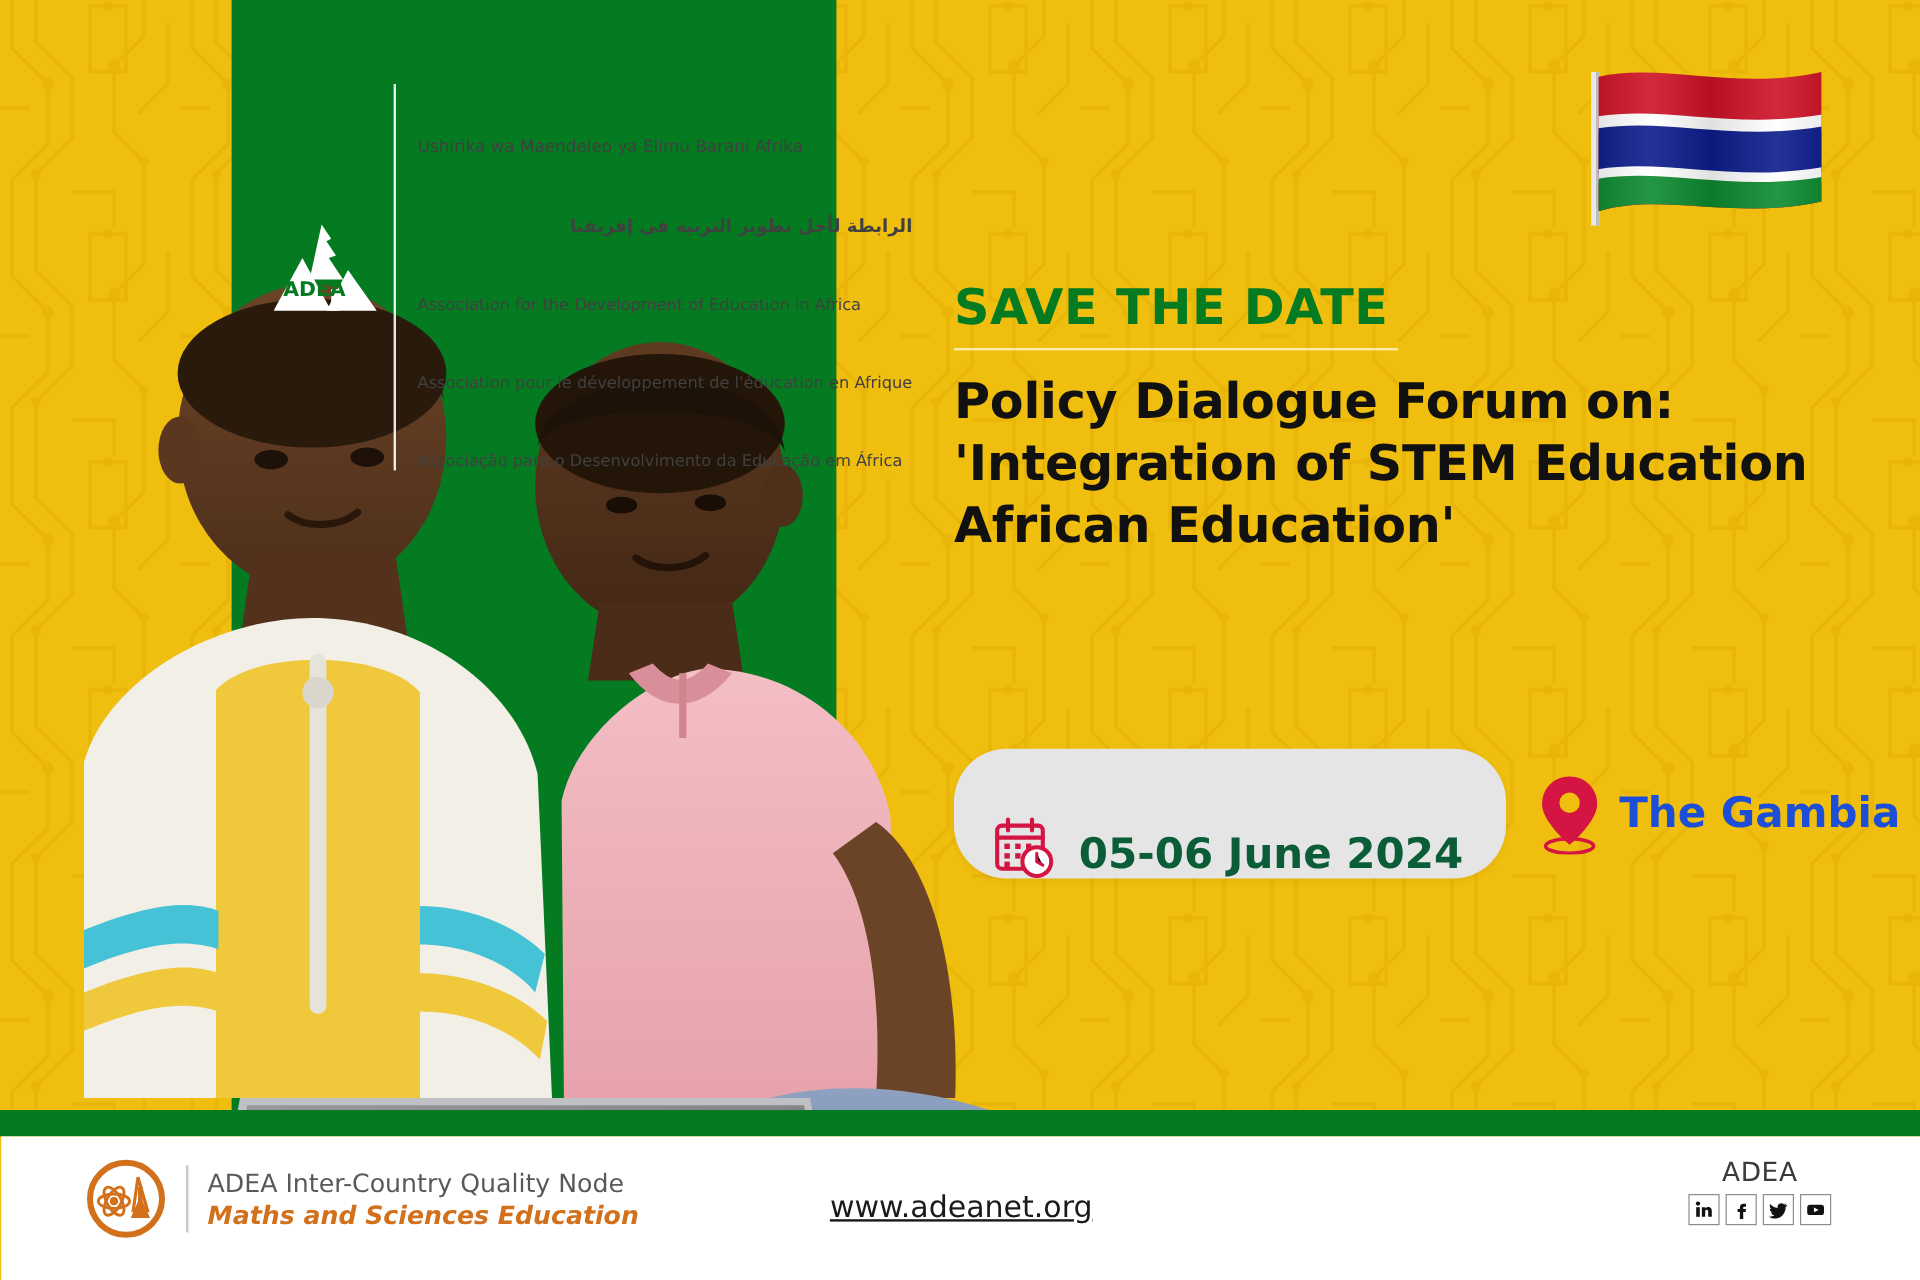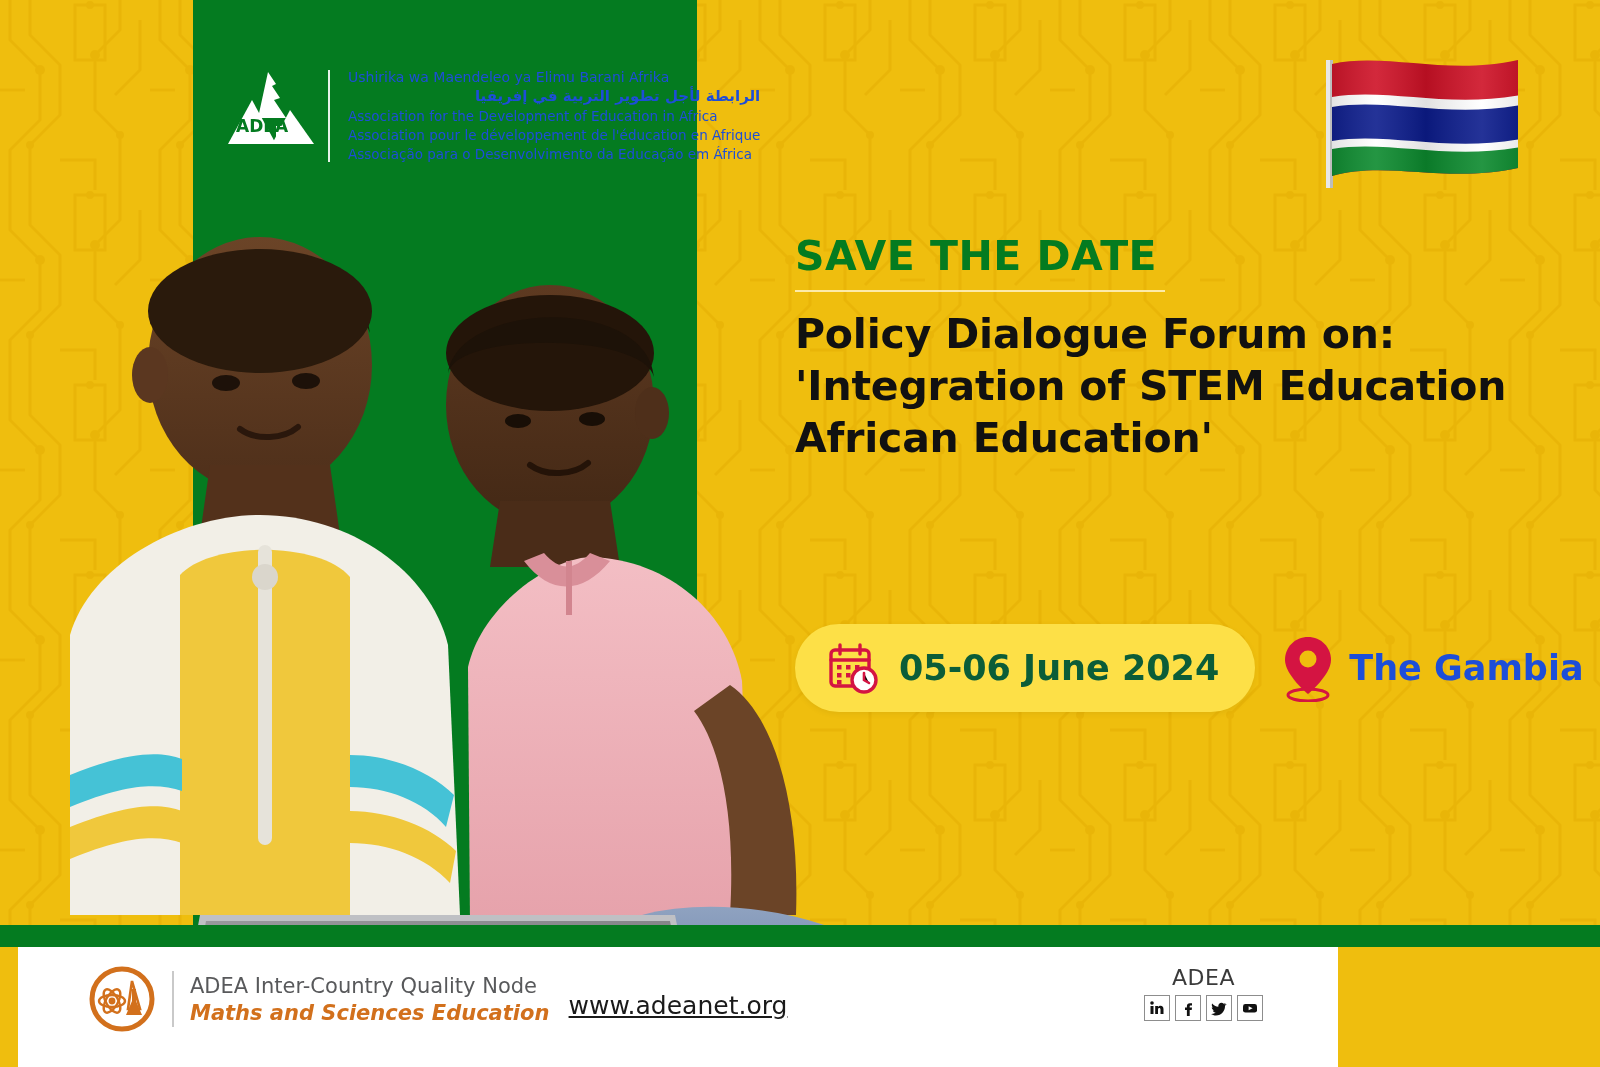--- a/index.html
+++ b/index.html
@@ -32,22 +32,23 @@
   
   .adea-logo {
     position:absolute; left:228px; top:68px;
     display:flex; align-items:center; gap:14px;
     z-index:6;
   }
   .adea-mark { width:86px; height:92px; flex:0 0 auto; }
   .adea-rule { width:2px; align-self:stretch; background:#ffffff; opacity:.9; margin:2px 0; }
   .adea-lines { display:flex; flex-direction:column; justify-content:center; gap:1px; padding-left:4px; }
   .adea-lines div {
-    color:#1d4ed8; font-size:13.5px; line-height:1.32; white-space:nowrap;
+    color:#404040; font-size:13.5px; line-height:1.32; white-space:nowrap;
     font-family:"DejaVu Sans", sans-serif;
+    margin-top:46px;
   }
   .adea-lines .l-sw { font-size:14px; }
   .adea-lines .l-ar { font-size:15px; font-weight:bold; direction:rtl; letter-spacing:.3px; }
 
   
   .flag-wrap { position:absolute; right:74px; top:50px; width:220px; height:145px; z-index:6; }
 
   
   .photo { position:absolute; left:30px; top:215px; width:830px; height:710px; z-index:4; }
 
@@ -59,38 +60,38 @@
   }
   .std-rule { width:370px; height:2px; background:#FFF3C4; margin-top:10px; opacity:.85; }
   .forum-title {
     margin-top:16px; color:#111111; font-size:41px; font-weight:bold; line-height:1.27;
     letter-spacing:-.2px; font-family:"DejaVu Sans", sans-serif;
   }
 
   
   .meta-row { position:absolute; left:795px; top:624px; display:flex; align-items:center; gap:28px; z-index:8; }
   .date-pill {
-    background:#fde047; border-radius:44px; height:88px;
-    display:flex; align-items:center; gap:20px; padding:0 36px 0 32px;
+    background:#e5e5e5; border-radius:44px; height:108px;
+    display:flex; align-items:flex-end; gap:20px; padding:0 36px 0 32px;
     box-shadow:0 2px 6px rgba(0,0,0,.06);
   }
   .date-text {
     color:#0B5D38; font-size:35px; font-weight:bold; white-space:nowrap;
     font-family:"DejaVu Sans", sans-serif;
   }
   .loc-group { display:flex; align-items:center; gap:16px; }
   .loc-text { color:#1d4ed8; font-size:35px; font-weight:bold; white-space:nowrap;
     font-family:"DejaVu Sans", sans-serif; }
 
   
   .green-bar { position:absolute; left:0; top:925px; width:1600px; height:22px; background:#047B20; z-index:9; }
 
   
   .footer {
-    position:absolute; left:18px; top:947px; width:1320px; height:120px;
+    position:absolute; left:1px; top:947px; width:1600px; height:120px;
     background:#ffffff; z-index:9;
     display:flex; align-items:center;
   }
   .icqn { position:absolute; left:70px; top:18px; display:flex; align-items:center; gap:16px; }
   .icqn-rule { width:2px; height:56px; background:#c9c9c9; }
   .icqn-text { display:flex; flex-direction:column; gap:3px; }
   .icqn-l1 { color:#58595B; font-size:21px; font-family:"DejaVu Sans", sans-serif; }
   .icqn-l2 { color:#D2701C; font-size:21px; font-weight:bold; font-family:"DejaVu Sans", sans-serif;font-style:italic; }
 
   .site-url {

